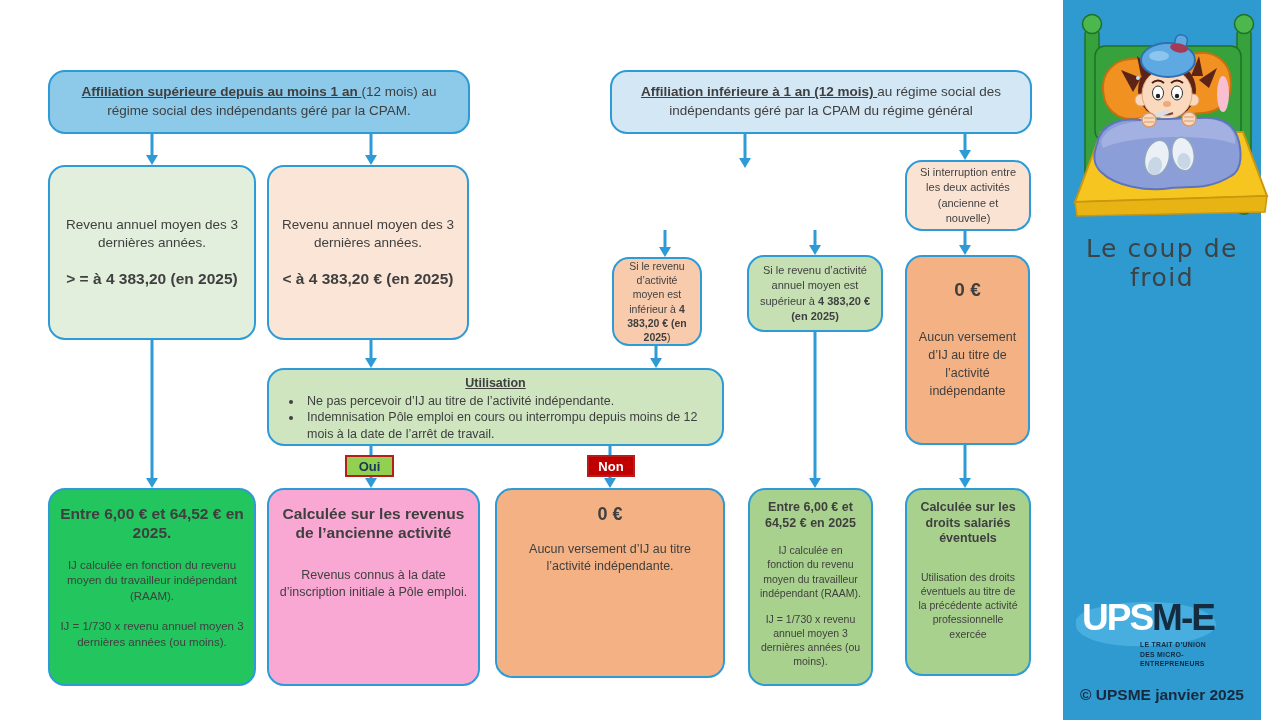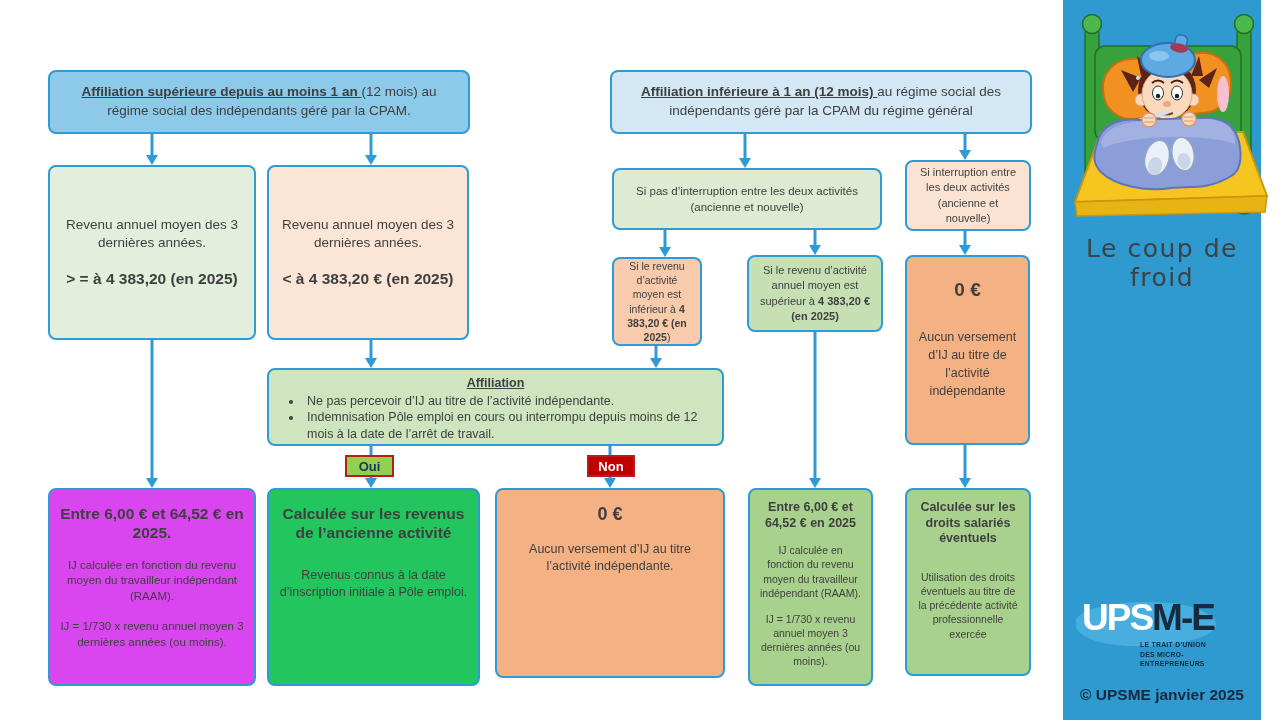--- a/index.html
+++ b/index.html
@@ -2,21 +2,21 @@
 <html><head>
 <meta charset="utf-8">
 <style>
   * { margin:0; padding:0; box-sizing:border-box; }
   body { background:#e8e8e8; font-family:"Liberation Sans", sans-serif; }
   #canvas { position:relative; width:1280px; height:720px; background:#ffffff; overflow:hidden; }
 
   .page-title { position:absolute; left:0; top:13px; width:1063px; text-align:center;
     font-size:27px; font-weight:bold; color:#57585a; letter-spacing:.3px; }
 
-  .box { position:absolute; border:2.5px solid #2E9BD6; border-radius:8px;
+  .box { position:absolute; border:2.5px solid #2E9BD6; border-radius:17px;
     display:flex; flex-direction:column; align-items:center; justify-content:center;
     text-align:center; color:#3f3f3f; padding:6px 10px; line-height:1.4; }
   .box.top { justify-content:flex-start; }
 
   .b-affil-sup { left:48px; top:70px; width:422px; height:64px; background:#8DC9E8; font-size:13.5px; }
   .b-affil-inf { left:610px; top:70px; width:422px; height:64px; background:#D3E7F4; font-size:13.5px; }
   .u-bold { font-weight:bold; text-decoration:underline; }
 
   .b-raam-sup { left:48px; top:165px; width:208px; height:175px; background:#E2EFDC; font-size:13.5px; }
   .b-raam-inf { left:267px; top:165px; width:202px; height:175px; background:#FBE5D6; font-size:13.5px; }
@@ -36,22 +36,22 @@
     align-items:stretch; text-align:left; justify-content:flex-start; padding:5px 14px; line-height:1.32; }
   .cond-title { text-align:center; font-weight:bold; text-decoration:underline; font-size:12.5px; }
   .cond-list { margin:1px 0 0 0; padding-left:20px; }
   .cond-list li { padding-left:4px; }
 
   .lbl { position:absolute; border:2px solid #b91c1c; font-weight:bold; font-size:13px;
     display:flex; align-items:center; justify-content:center; z-index:3; }
   .lbl-oui { left:345px; top:455px; width:49px; height:22px; background:#92D050; color:#17375E; }
   .lbl-non { left:587px; top:455px; width:48px; height:22px; background:#C00000; color:#ffffff; }
 
-  .b-res1 { left:48px;  top:488px; width:208px; height:198px; background:#d946ef; padding-top:14px; }
-  .b-res2 { left:267px; top:488px; width:213px; height:198px; background:#22c55e; padding-top:14px; }
+  .b-res1 { left:48px;  top:488px; width:208px; height:198px; background:#22c55e; padding-top:14px; }
+  .b-res2 { left:267px; top:488px; width:213px; height:198px; background:#f9a8d4; padding-top:14px; }
   .b-res3 { left:495px; top:488px; width:230px; height:190px; background:#F4B183; padding-top:12px; }
   .b-res4 { left:748px; top:488px; width:125px; height:198px; background:#A9D18E; padding-top:10px; }
   .b-res5 { left:905px; top:488px; width:126px; height:188px; background:#A9D18E; padding-top:10px;gap:11px; }
   .res-title { font-weight:bold; font-size:15.5px; line-height:1.25; }
   .res-body { font-size:11.5px; line-height:1.35; margin-top:15px; }
   .b-res2 .res-body { font-size:12.5px; margin-top:24px; }
   .b-res3 .amount { font-weight:bold; font-size:18px; }
   .b-res3 .res-body { font-size:12.5px; margin-top:14px; }
   .b-res4 .res-title, .b-res5 .res-title { font-size:12.5px; }
   .b-res4 .res-body, .b-res5 .res-body { font-size:10.5px; margin-top:12px; }
@@ -88,40 +88,37 @@
 
   <div class="box b-raam-sup">
     <div>Revenu annuel moyen des 3 dernières années.</div>
     <div class="threshold">&gt; = à 4 383,20 (en 2025)</div>
   </div>
   <div class="box b-raam-inf">
     <div>Revenu annuel moyen des 3 dernières années.</div>
     <div class="threshold">&lt; à 4 383,20 € (en 2025)</div>
   </div>
 
-  <div class="box b-noint">
-    <div>Si pas d’interruption entre les deux activités (ancienne et nouvelle)</div>
-  </div>
   <div class="box b-int">
     <div>Si interruption entre les deux activités (ancienne et nouvelle)</div>
   </div>
 
   <div class="box b-revinf">
     <div><span>Si le revenu d’activité moyen est inférieur à </span><span class="bold-inline">4 383,20 € (en 2025</span><span>)</span></div>
   </div>
   <div class="box b-revsup">
     <div><span>Si le revenu d’activité annuel moyen est supérieur à </span><span class="bold-inline">4 383,20 € (en 2025)</span></div>
   </div>
   <div class="box top b-zeroR">
     <div class="amount">0 €</div>
     <div class="zr-body">Aucun versement d’IJ au titre de l’activité indépendante</div>
   </div>
 
   <div class="box b-cond">
-    <div class="cond-title">Affiliation</div>
+    <div class="cond-title">Utilisation</div>
     <ul class="cond-list">
       <li>Ne pas percevoir d’IJ au titre de l’activité indépendante.</li>
       <li>Indemnisation Pôle emploi en cours ou interrompu depuis moins de 12 mois à la date de l’arrêt de travail.</li>
     </ul>
   </div>
 
   <div class="lbl lbl-oui">Oui</div>
   <div class="lbl lbl-non">Non</div>
 
   <div class="box top b-res1">

